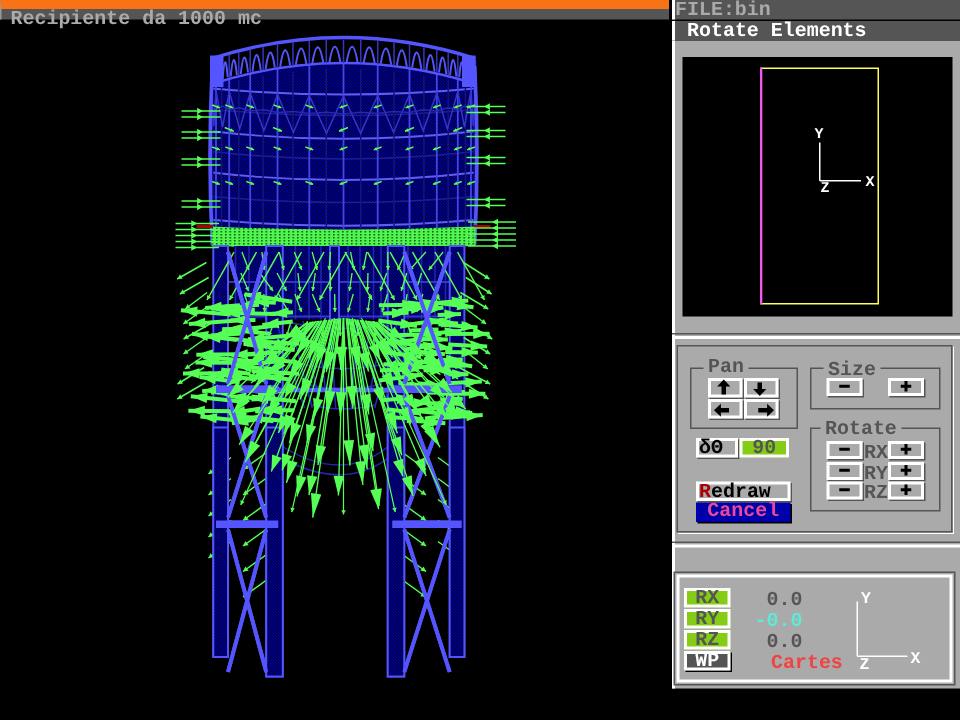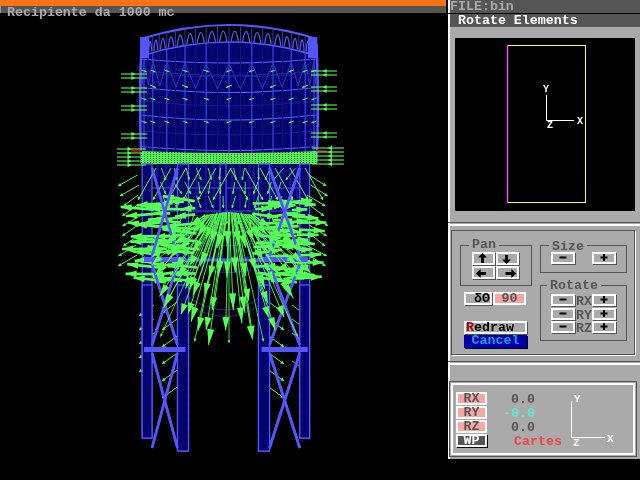--- a/index.html
+++ b/index.html
@@ -1,21 +1,21 @@
 <!DOCTYPE html>
 <html><head><meta charset="utf-8"><style>
 *{margin:0;padding:0;box-sizing:border-box}
 html,body{width:640px;height:480px;background:#000;overflow:hidden}
 body{position:relative;font-family:"Liberation Mono",monospace;font-weight:bold;-webkit-font-smoothing:antialiased}
 .a{position:absolute}
 .bar{background:#555;color:#aaa;font-size:13.3px;line-height:13px;white-space:pre}
 .btn{background:#aaa;border:2px solid #fff;box-shadow:1px 1px 0 #555;color:#000}
 .grp{border:1px solid #555}
 .gt{position:absolute;background:#aaa;color:#555;font-size:13.3px;line-height:13px;padding:0 3px}
-.fld{background:#fca5a5;border:2px solid #fff;color:#555}
+.fld{background:#84cc16;border:2px solid #fff;color:#555}
 .t13{font-size:13.3px;line-height:13px;white-space:pre}
 </style></head><body>
 
 <div class="a bar" style="left:0;top:0;width:446px;height:13px;border-top:6px solid #f97316;border-left:1px solid #999;padding-left:6px">Recipiente da 1000 mc</div>
 
 <svg width="446" height="467" viewBox="0 13 446 467" style="position:absolute;left:0;top:13px">
     <defs>
 <pattern id="bd" width="2" height="2" patternUnits="userSpaceOnUse">
 <rect width="2" height="2" fill="#000020"></rect>
 <rect width="1" height="1" fill="#0000bb"></rect>
@@ -974,21 +974,21 @@
 <div class="a grp" style="left:540px;top:245px;width:87px;height:28px"></div>
 <div class="a gt" style="left:549px;top:240px">Size</div>
 <div class="a btn" style="left:551px;top:252px;width:24px;height:12px"></div>
 <div class="a btn" style="left:592px;top:252px;width:24px;height:12px"></div>
 <svg class="a" style="left:551px;top:252px" width="66" height="12" viewBox="0 0 66 12">
 <rect x="8.5" y="4.5" width="7" height="2" fill="#000"></rect>
 <rect x="49.5" y="4.5" width="7" height="2" fill="#000"></rect>
 <rect x="52" y="2" width="2" height="7" fill="#000"></rect>
 </svg>
 
-<div class="a btn t13" style="left:464px;top:292px;width:28px;height:13px;text-align:right;line-height:10px">δΘ</div>
+<div class="a btn t13" style="left:464px;top:292px;width:28px;height:13px;text-align:left;line-height:10px">δΘ</div>
 <div class="a fld t13" style="left:493px;top:292px;width:33px;height:13px;text-align:center;line-height:10px">90</div>
 
 <div class="a grp" style="left:540px;top:285px;width:87px;height:56px"></div>
 <div class="a gt" style="left:547px;top:279px">Rotate</div>
 <div class="a btn" style="left:551px;top:294px;width:24px;height:12px"></div>
 <svg class="a" style="left:551px;top:294px" width="24" height="12" viewBox="0 0 24 12">
     <rect x="8.5" y="4.5" width="7" height="2" fill="#000"></rect>
   </svg>
 <div class="a t13" style="left:576px;top:295px;color:#555">RX</div>
 <div class="a btn" style="left:592px;top:294px;width:24px;height:12px"></div>
@@ -1011,21 +1011,21 @@
     <rect x="8.5" y="4.5" width="7" height="2" fill="#000"></rect>
   </svg>
 <div class="a t13" style="left:576px;top:322px;color:#555">RZ</div>
 <div class="a btn" style="left:592px;top:321px;width:24px;height:12px"></div>
 <svg class="a" style="left:592px;top:321px" width="24" height="12" viewBox="0 0 24 12">
     <rect x="8.5" y="4.5" width="7" height="2" fill="#000"></rect>
     <rect x="11" y="2" width="2" height="7" fill="#000"></rect>
   </svg>
 
 <div class="a btn t13" style="left:464px;top:321px;width:63px;height:13px;line-height:10px;"><span style="color:#a00">R</span>edraw</div>
-<div class="a t13" style="left:464px;top:335px;width:63px;height:13px;line-height:11px;text-align:center;background:#0000aa;color:#0ea5e9;box-shadow:1px 1px 0 #000">Cancel</div>
+<div class="a t13" style="left:464px;top:335px;width:63px;height:13px;line-height:11px;text-align:center;background:#0000aa;color:#ec4899;box-shadow:1px 1px 0 #000">Cancel</div>
 
 <div class="a" style="left:448px;top:361px;width:192px;height:1px;background:#555"></div>
 <div class="a" style="left:450px;top:363px;width:190px;height:2px;background:#fff"></div>
 
 <div class="a" style="left:449px;top:381px;width:188px;height:76px;border:1px solid #555"></div>
 <div class="a" style="left:451px;top:383px;width:184px;height:72px;border:2px solid #fff"></div>
 
 <div class="a fld t13" style="left:456px;top:392px;width:31px;height:13px;text-align:center;line-height:10px;color:#555">RX</div>
 <div class="a fld t13" style="left:456px;top:406px;width:31px;height:13px;text-align:center;line-height:10px;color:#555">RY</div>
 <div class="a fld t13" style="left:456px;top:420px;width:31px;height:13px;text-align:center;line-height:10px;color:#555">RZ</div>

